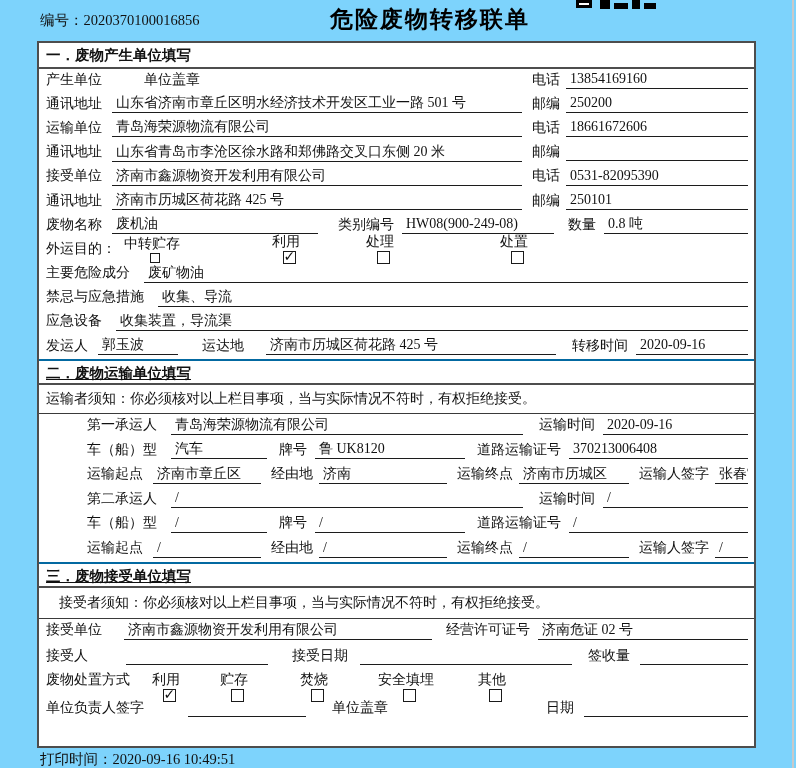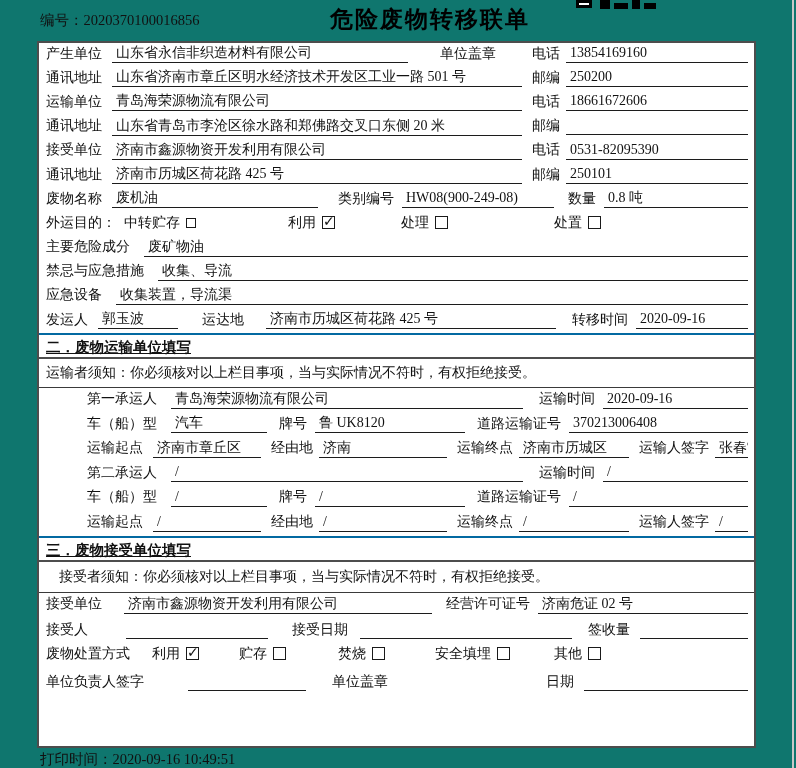--- a/index.html
+++ b/index.html
@@ -1,16 +1,16 @@
 <!DOCTYPE html>
 <html><head>
 <meta charset="utf-8">
 <style>
   html,body{margin:0;padding:0;background:#ffffff;}
-  .page{position:relative;width:796px;height:768px;background:#0f766e;overflow:hidden;
+  .page{position:relative;width:796px;height:768px;background:#7dd3fc;overflow:hidden;
         font-family:"Liberation Serif","DejaVu Serif",serif;color:#111;font-size:14px;}
   .page-edge{position:absolute;top:0;right:2px;width:2px;height:768px;background:#c9c9c9;}
   
   .serial{position:absolute;left:40px;top:11px;font-size:14.5px;}
   .doc-title{position:absolute;left:330px;top:4px;font-family:"Liberation Sans","DejaVu Sans",sans-serif;
              font-weight:bold;font-size:23px;letter-spacing:2px;color:#000;}
   
   .qr{position:absolute;left:576px;top:0;width:80px;height:9px;}
   .qr i{position:absolute;background:#000;}
   
@@ -26,45 +26,45 @@
   .note3{height:31px;padding-left:20px;}
   .lbl{white-space:nowrap;line-height:18px;flex:none;}
   .u{border-bottom:1.2px solid #1c1c1c;line-height:18px;min-height:18px;padding:0 4px;
      box-sizing:border-box;white-space:nowrap;overflow:hidden;flex:none;}
   .grow{flex:1 1 auto;}
   .cb{display:inline-block;width:11px;height:11px;border:1.5px solid #1a1a1a;position:relative;
       margin-left:6px;flex:none;box-sizing:content-box;}
   .cb.small{width:8px;height:8px;}
   .cb.on::after{content:"\2713";position:absolute;left:0px;top:-5px;font-size:14px;font-weight:bold;
       font-family:"DejaVu Sans",sans-serif;}
-  .opt{display:flex;align-items:center;line-height:18px;}
+  .opt{display:flex;align-items:center;line-height:18px;flex-direction:column;}
   .footer{position:absolute;left:40px;top:750px;font-size:14.5px;text-align:right;}
 </style>
 </head>
 <body>
 
 <div class="page">
   <div class="page-edge"></div>
 
   <div class="serial"><span>编号：</span><span>2020370100016856</span></div>
   <div class="doc-title">危险废物转移联单</div>
   <div class="qr">
     <i style="left:0;top:0;width:16px;height:8px;border:3px solid #000;background:#fff;box-sizing:border-box;"></i>
     <i style="left:24px;top:0;width:10px;height:9px;"></i>
     <i style="left:38px;top:3px;width:14px;height:6px;"></i>
     <i style="left:56px;top:0;width:8px;height:9px;"></i>
     <i style="left:68px;top:3px;width:12px;height:6px;"></i>
   </div>
 
   <div class="form">
 
+    <div class="sec-title">一．废物产生单位填写</div>
 
     <div class="row r1">
       <span class="lbl" style="width:66px">产生单位</span>
-      <span class="u" style="width:296px">山东省永信非织造材料有限公司</span>
       <span class="lbl" style="margin-left:32px">单位盖章</span>
       <span class="lbl" style="margin-left:auto;margin-right:6px">电话</span>
       <span class="u" style="width:182px">13854169160</span>
     </div>
 
     <div class="row r1">
       <span class="lbl" style="width:66px">通讯地址</span>
       <span class="u grow" style="margin-right:10px">山东省济南市章丘区明水经济技术开发区工业一路 501 号</span>
       <span class="lbl" style="margin-right:6px">邮编</span>
       <span class="u" style="width:182px">250200</span>

